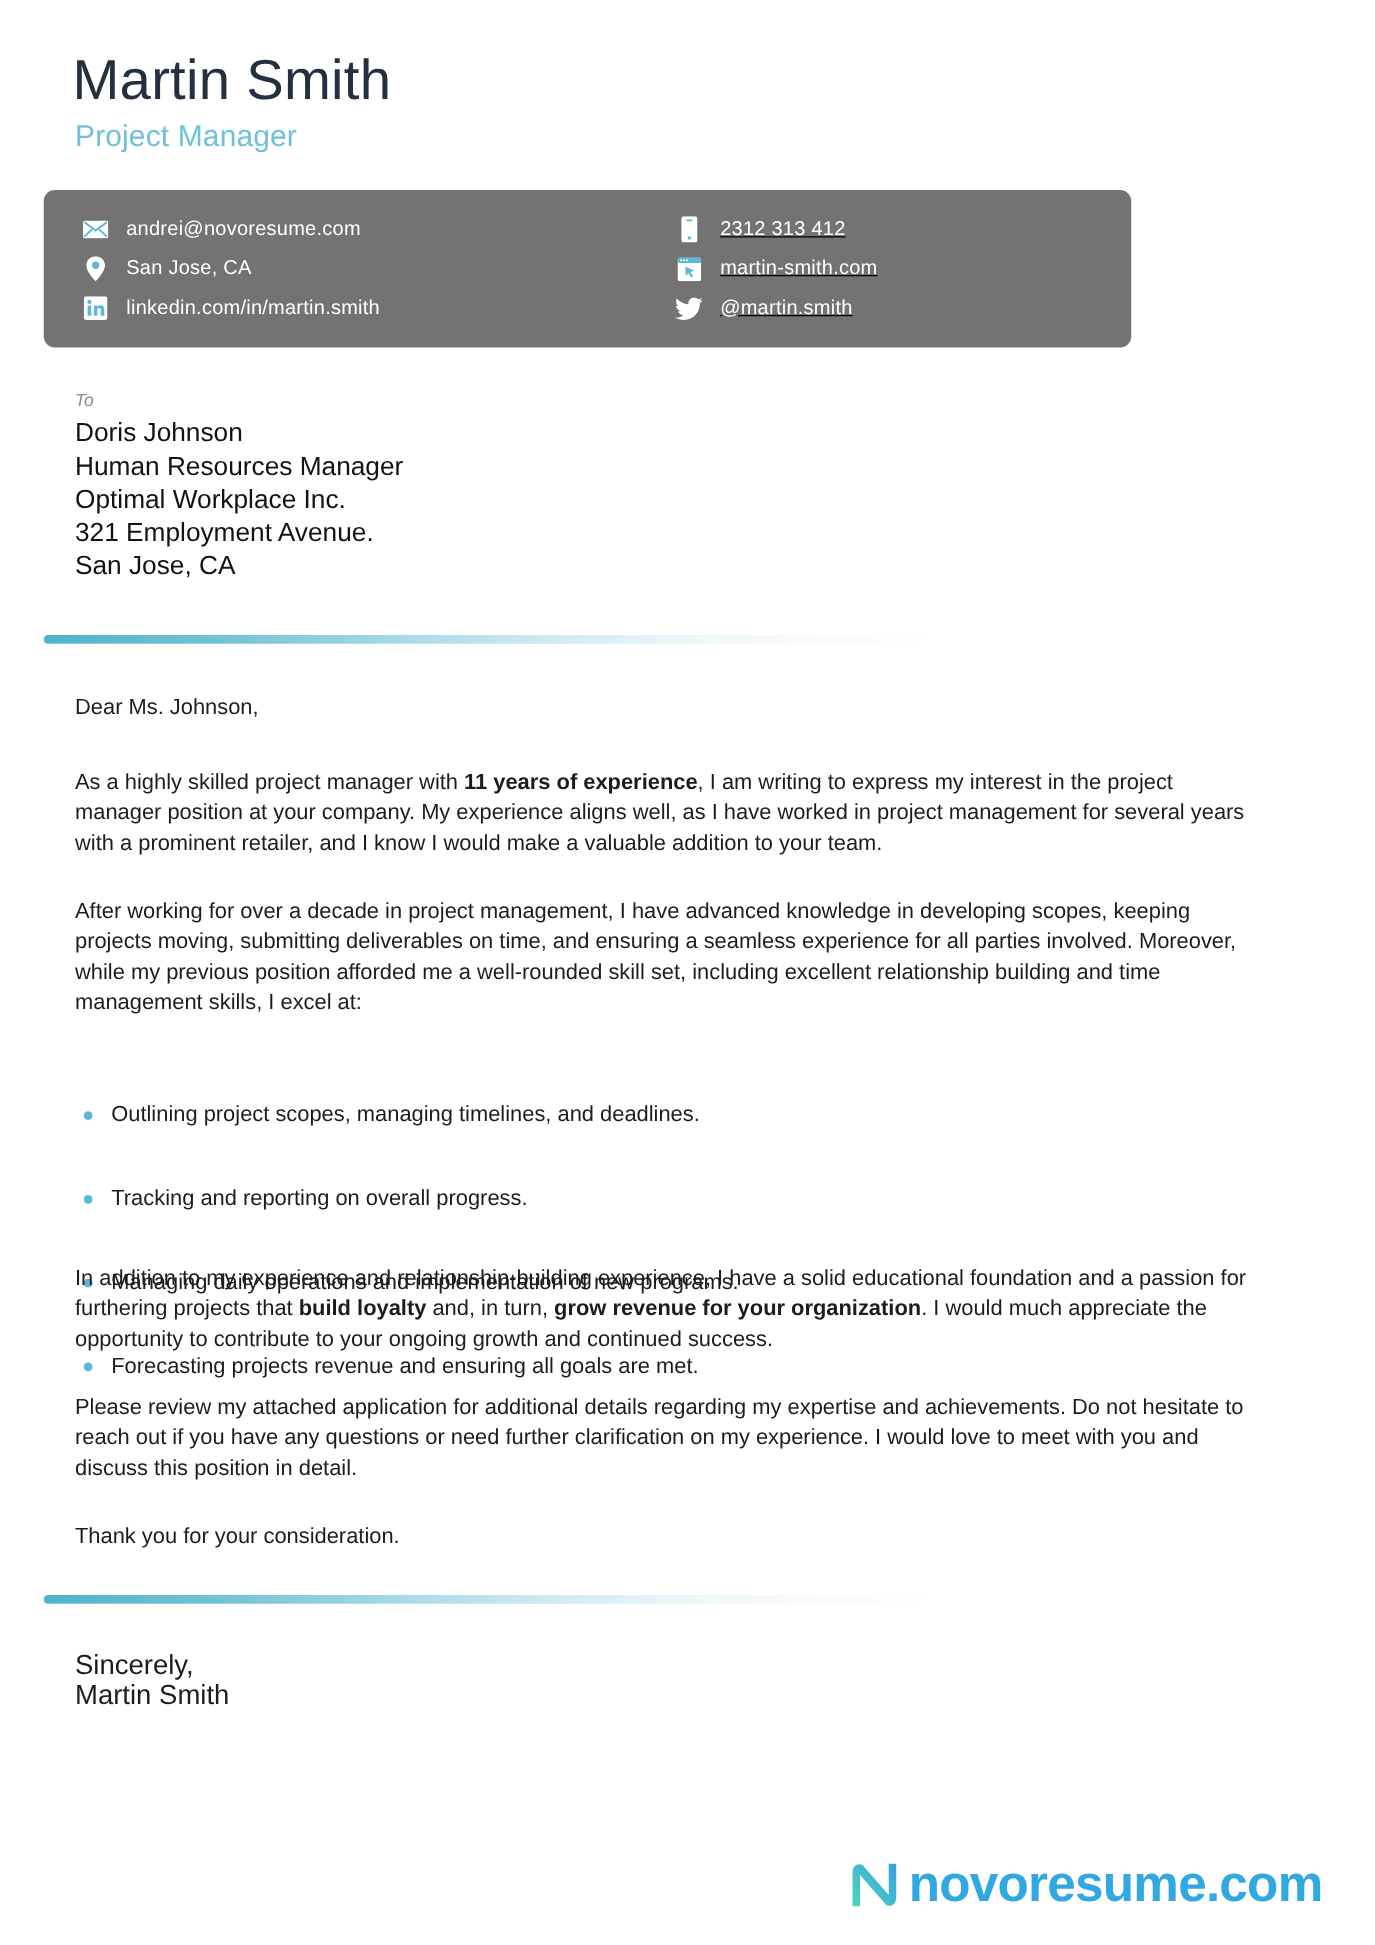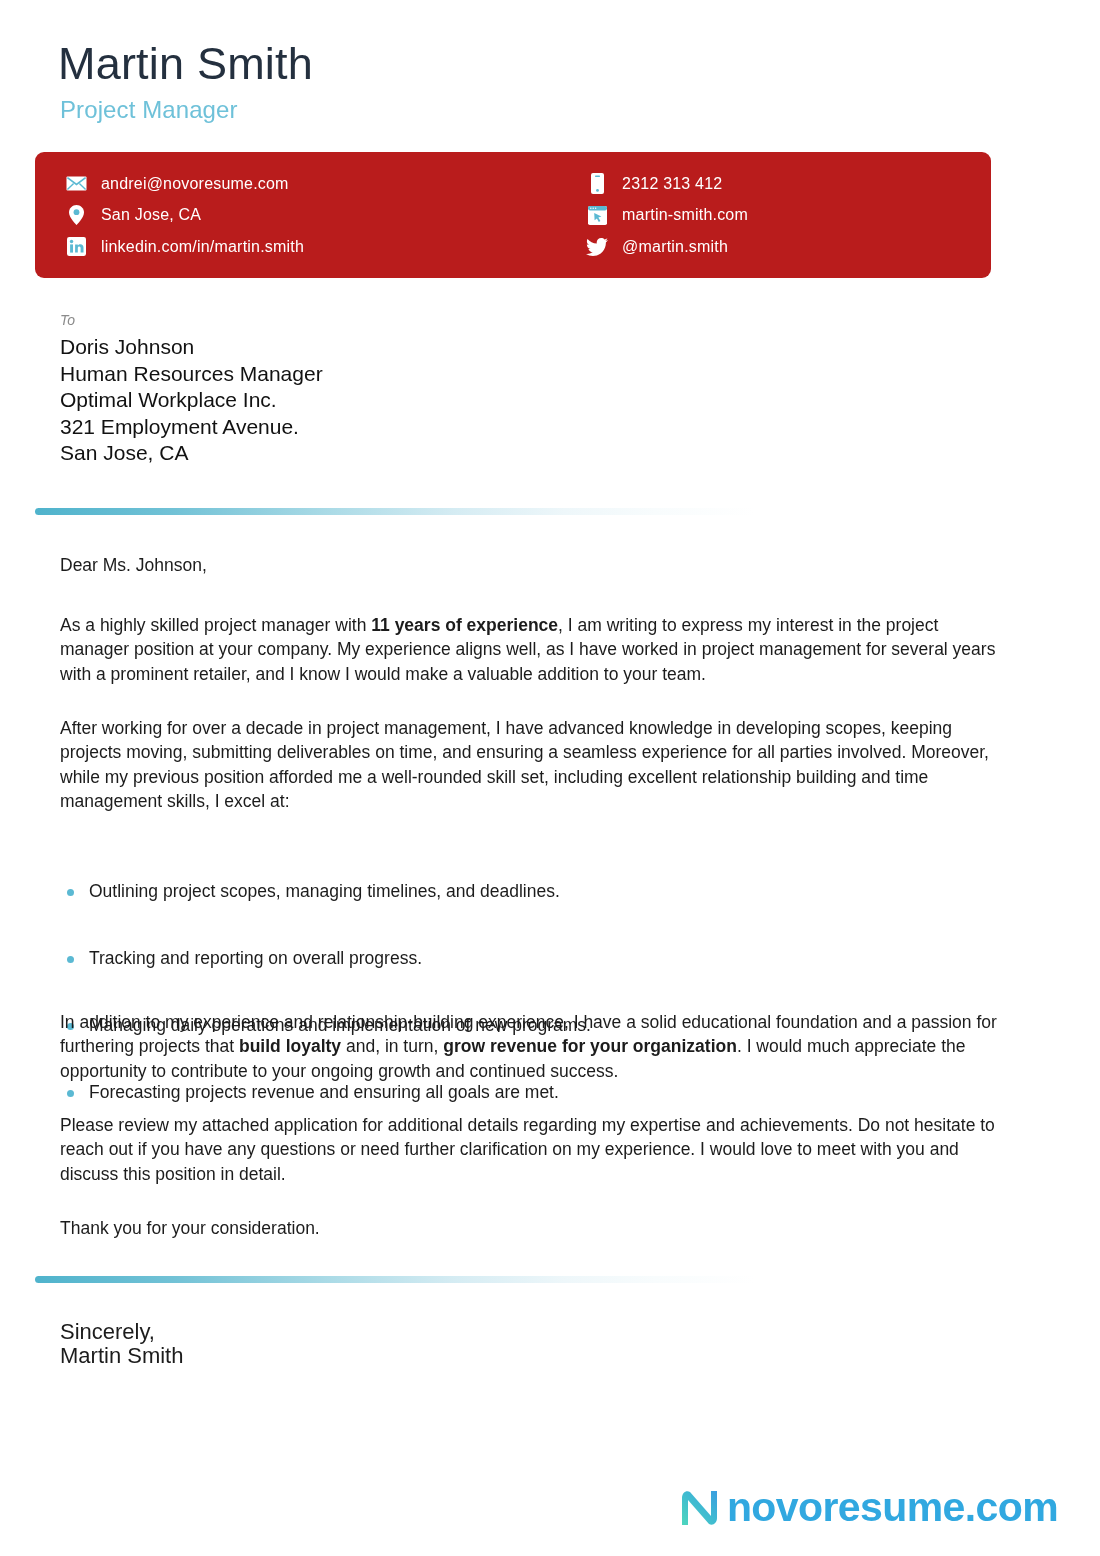--- a/index.html
+++ b/index.html
@@ -40,37 +40,37 @@
     color: #6ec1d9;
     margin: 9px 0 0 2px;
     letter-spacing: 0.1px;
   }
 
   
   .contact-bar {
     position: absolute;
     left: 35px;
     top: 152px;
-    width: 956px;
+    width: 870px;
     height: 126px;
-    background: #b91c1c;
+    background: #737373;
     border-radius: 9px;
     display: flex;
     box-sizing: border-box;
     padding: 16px 0 16px 0;
     gap: 12px;
   }
   .contact-col {
     display: flex;
     flex-direction: column;
     justify-content: space-between;
     box-sizing: border-box;
   }
   .contact-col.left { width: 540px; padding-left: 29px; }
-  .contact-col.right { width: 488px; padding-left: 43px; }
+  .contact-col.right { width: 488px; padding-left: 43px; text-decoration: underline; }
 
   .contact-item {
     display: flex;
     align-items: center;
     height: 31px;
   }
   .contact-icon {
     width: 24px;
     height: 24px;
     flex: 0 0 24px;

